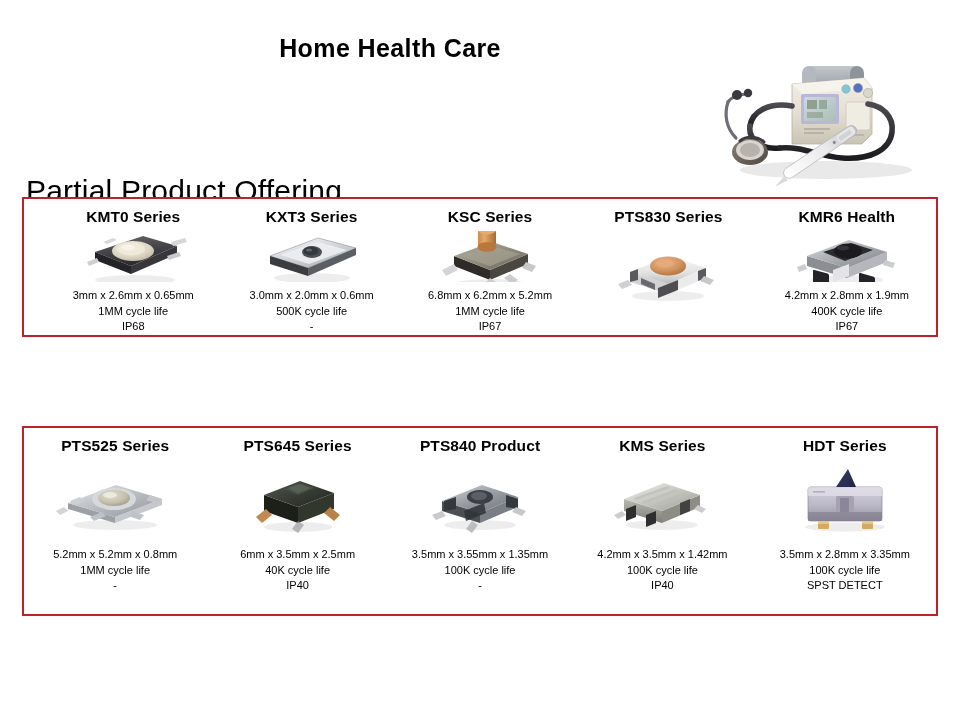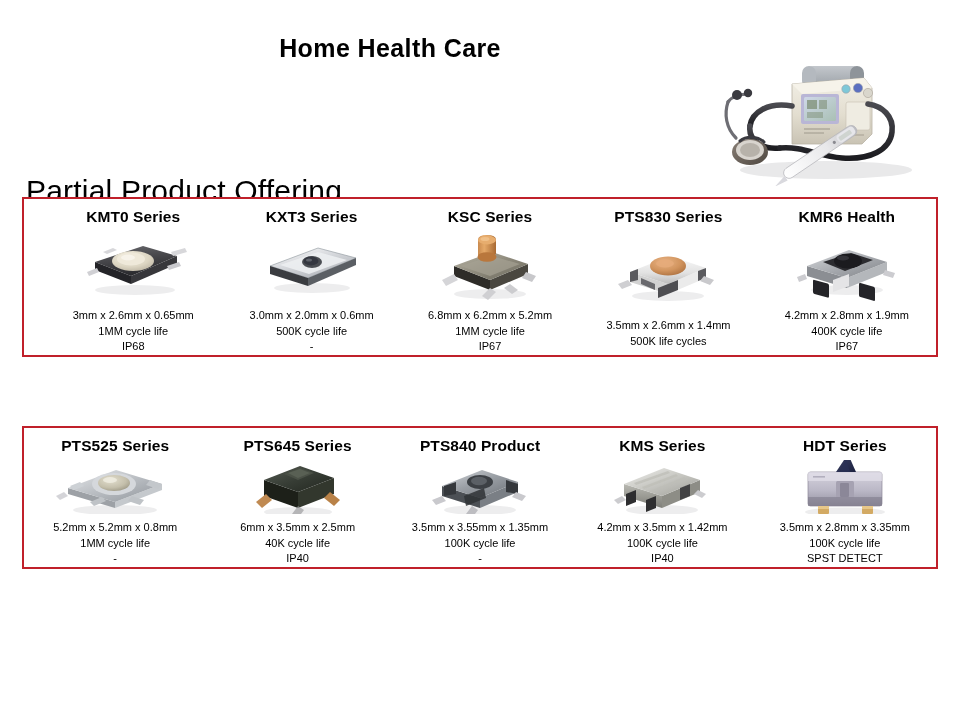--- a/index.html
+++ b/index.html
@@ -56,22 +56,22 @@
 
   
   .product-box {
     position: absolute;
     left: 22px;
     width: 916px;
     border: 2px solid #c0202a;
     background: #ffffff;
     box-sizing: border-box;
   }
-  .product-box.row1 { top: 197px; height: 160px; padding-left: 20px; }
-  .product-box.row2 { top: 426px; height: 143px; }
+  .product-box.row1 { top: 197px; height: 140px; padding-left: 20px; }
+  .product-box.row2 { top: 426px; height: 190px; }
 
   .product-grid {
     display: flex;
     flex-direction: row;
     align-items: flex-start;
     height: 100%;
     padding-top: 9px;
     box-sizing: border-box;
   }
   .product-cell {
@@ -347,25 +347,20 @@
 
           <path d="M22,34 L30,31 L30,42 L22,44 Z" fill="#5a5a5e"></path>
           <path d="M50,50 L70,42 L70,52 L50,60 Z" fill="#4e4e52"></path>
           <path d="M90,33 L98,30 L98,40 L90,43 Z" fill="#5a5a5e"></path>
           <path d="M33,40 L47,46 L47,52 L33,46 Z" fill="#6a6a6e"></path>
 
           <path d="M20,42 L10,46 L14,51 L24,47 Z" fill="#cfcfd2"></path>
           <path d="M96,38 L106,42 L102,47 L92,43 Z" fill="#c9c9cc"></path>
         </svg>
       </div>
-      <div class="product-specs">
-        <span class="spec-line">3.5mm  x 2.6mm  x 1.4mm</span>
-        <span class="spec-line">500K life cycles</span>
-        <span class="spec-line"></span>
-      </div>
     </div>
 
     <div class="product-cell">
       <div class="product-name">KMR6 Health</div>
       <div class="product-image">
         <svg width="120" height="70" viewBox="0 0 120 70" xmlns="http://www.w3.org/2000/svg">
           <defs>
             <linearGradient id="kmr6Body" x1="0" y1="0" x2="1" y2="1">
               <stop offset="0%" stop-color="#d7d9dc"></stop>
               <stop offset="50%" stop-color="#a9acb1"></stop>

